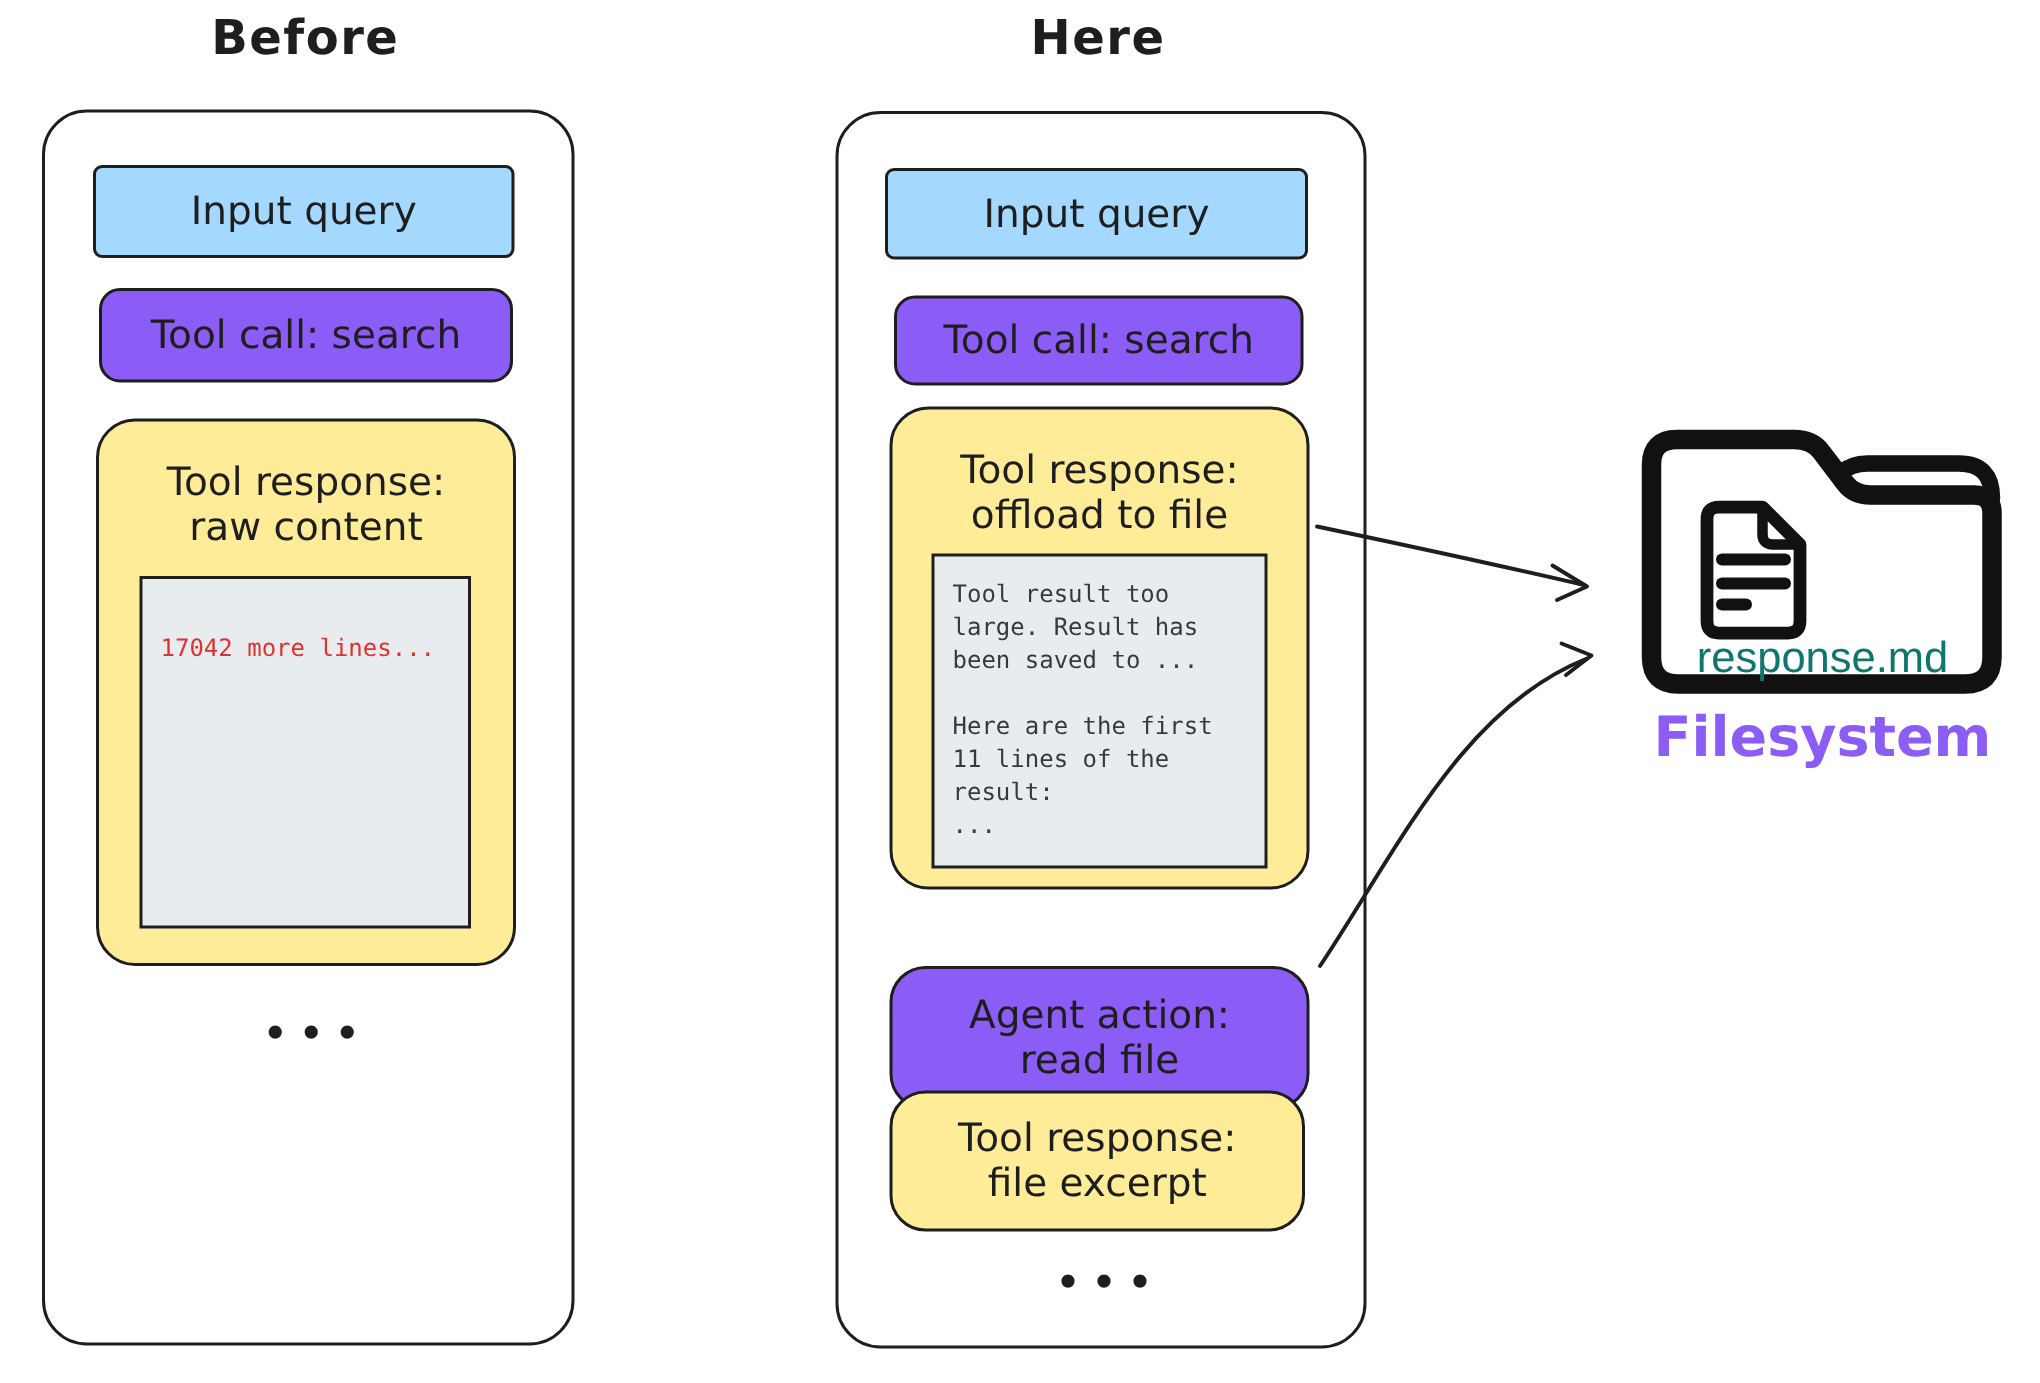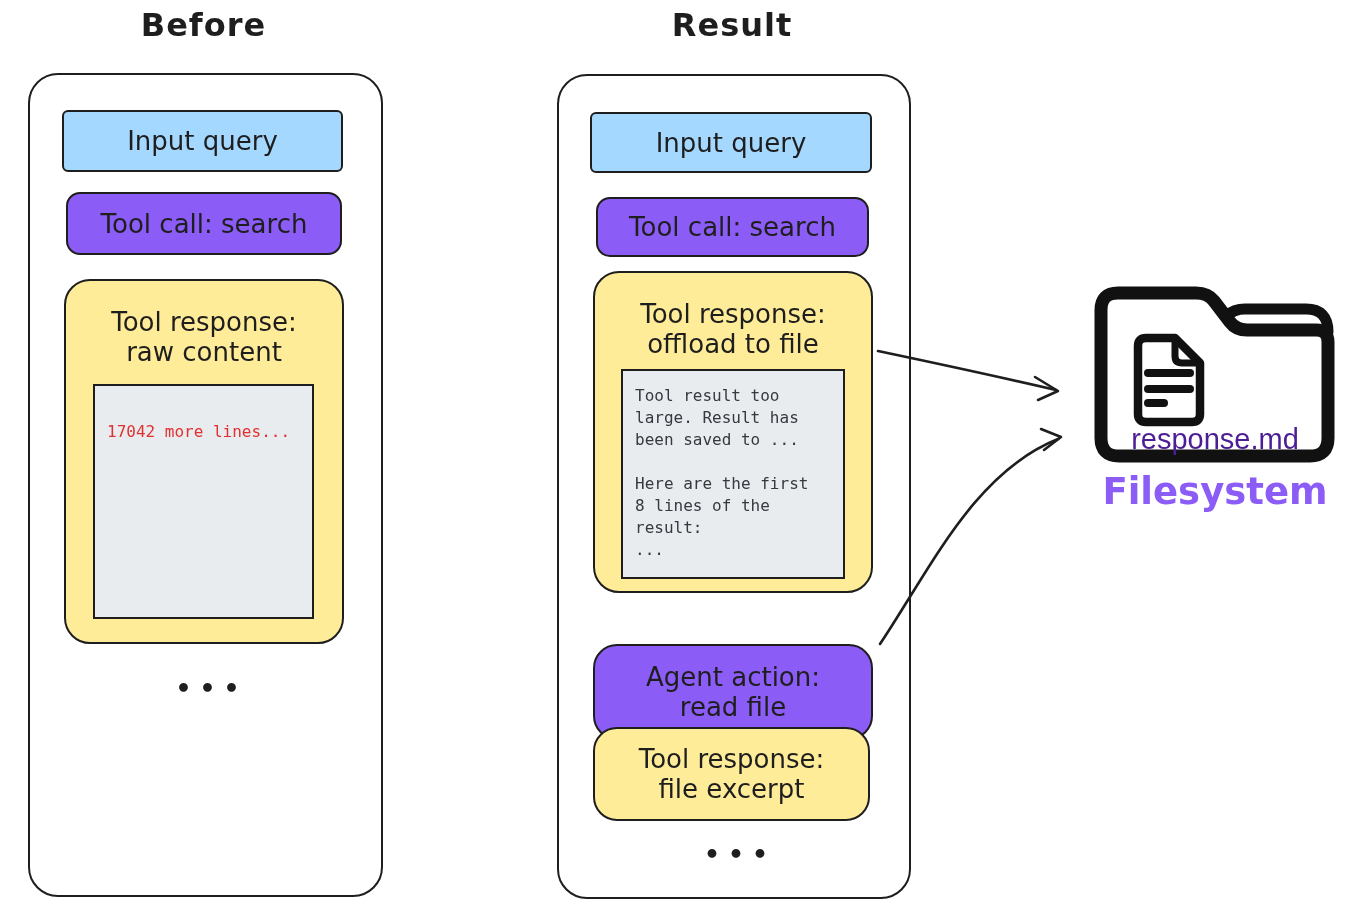--- a/index.html
+++ b/index.html
@@ -117,38 +117,38 @@
   }
   .arrows { left: 0; top: 0; }
   .folder-svg { left: 1080px; top: 270px; }
 
   .filename {
     position: absolute;
     left: 1085px; top: 423px; width: 260px;
     text-align: center;
     font-family: "Liberation Sans", sans-serif;
     font-size: 29px;
-    color: #4c1d95;
+    color: #0f766e;
   }
   .fs-label {
     position: absolute;
     left: 1080px; top: 470px; width: 270px;
     text-align: center;
     font-size: 37px;
     font-weight: 600;
     color: #8b5cf6;
   }
 </style>
 </head>
 <body>
 
 <div class="canvas">
 
   <div class="title title-before">Before</div>
-  <div class="title title-after">Result</div>
+  <div class="title title-after">Here</div>
 
   <div class="panel panel-before"></div>
   <div class="box blue b-input">Input query</div>
   <div class="box green b-tool">Tool call: search</div>
   <div class="bigbox b-response">
     <div class="bigbox-title">Tool response:
 raw content</div>
     <div class="codebox b-code">
       <div class="more-lines">17042 more lines...</div>
     </div>
@@ -160,21 +160,21 @@
   <div class="box green a-tool">Tool call: search</div>
   <div class="bigbox a-response">
     <div class="bigbox-title">Tool response:
 offload to file</div>
     <div class="codebox a-code">
       <pre>Tool result too
 large. Result has
 been saved to ...
 
 Here are the first
-8 lines of the
+11 lines of the
 result:
 ...</pre>
     </div>
   </div>
   <div class="box green a-agent">Agent action:
 read file</div>
   <div class="box yellow a-excerpt">Tool response:
 file excerpt</div>
   <div class="dots dots-after">•••</div>
 

